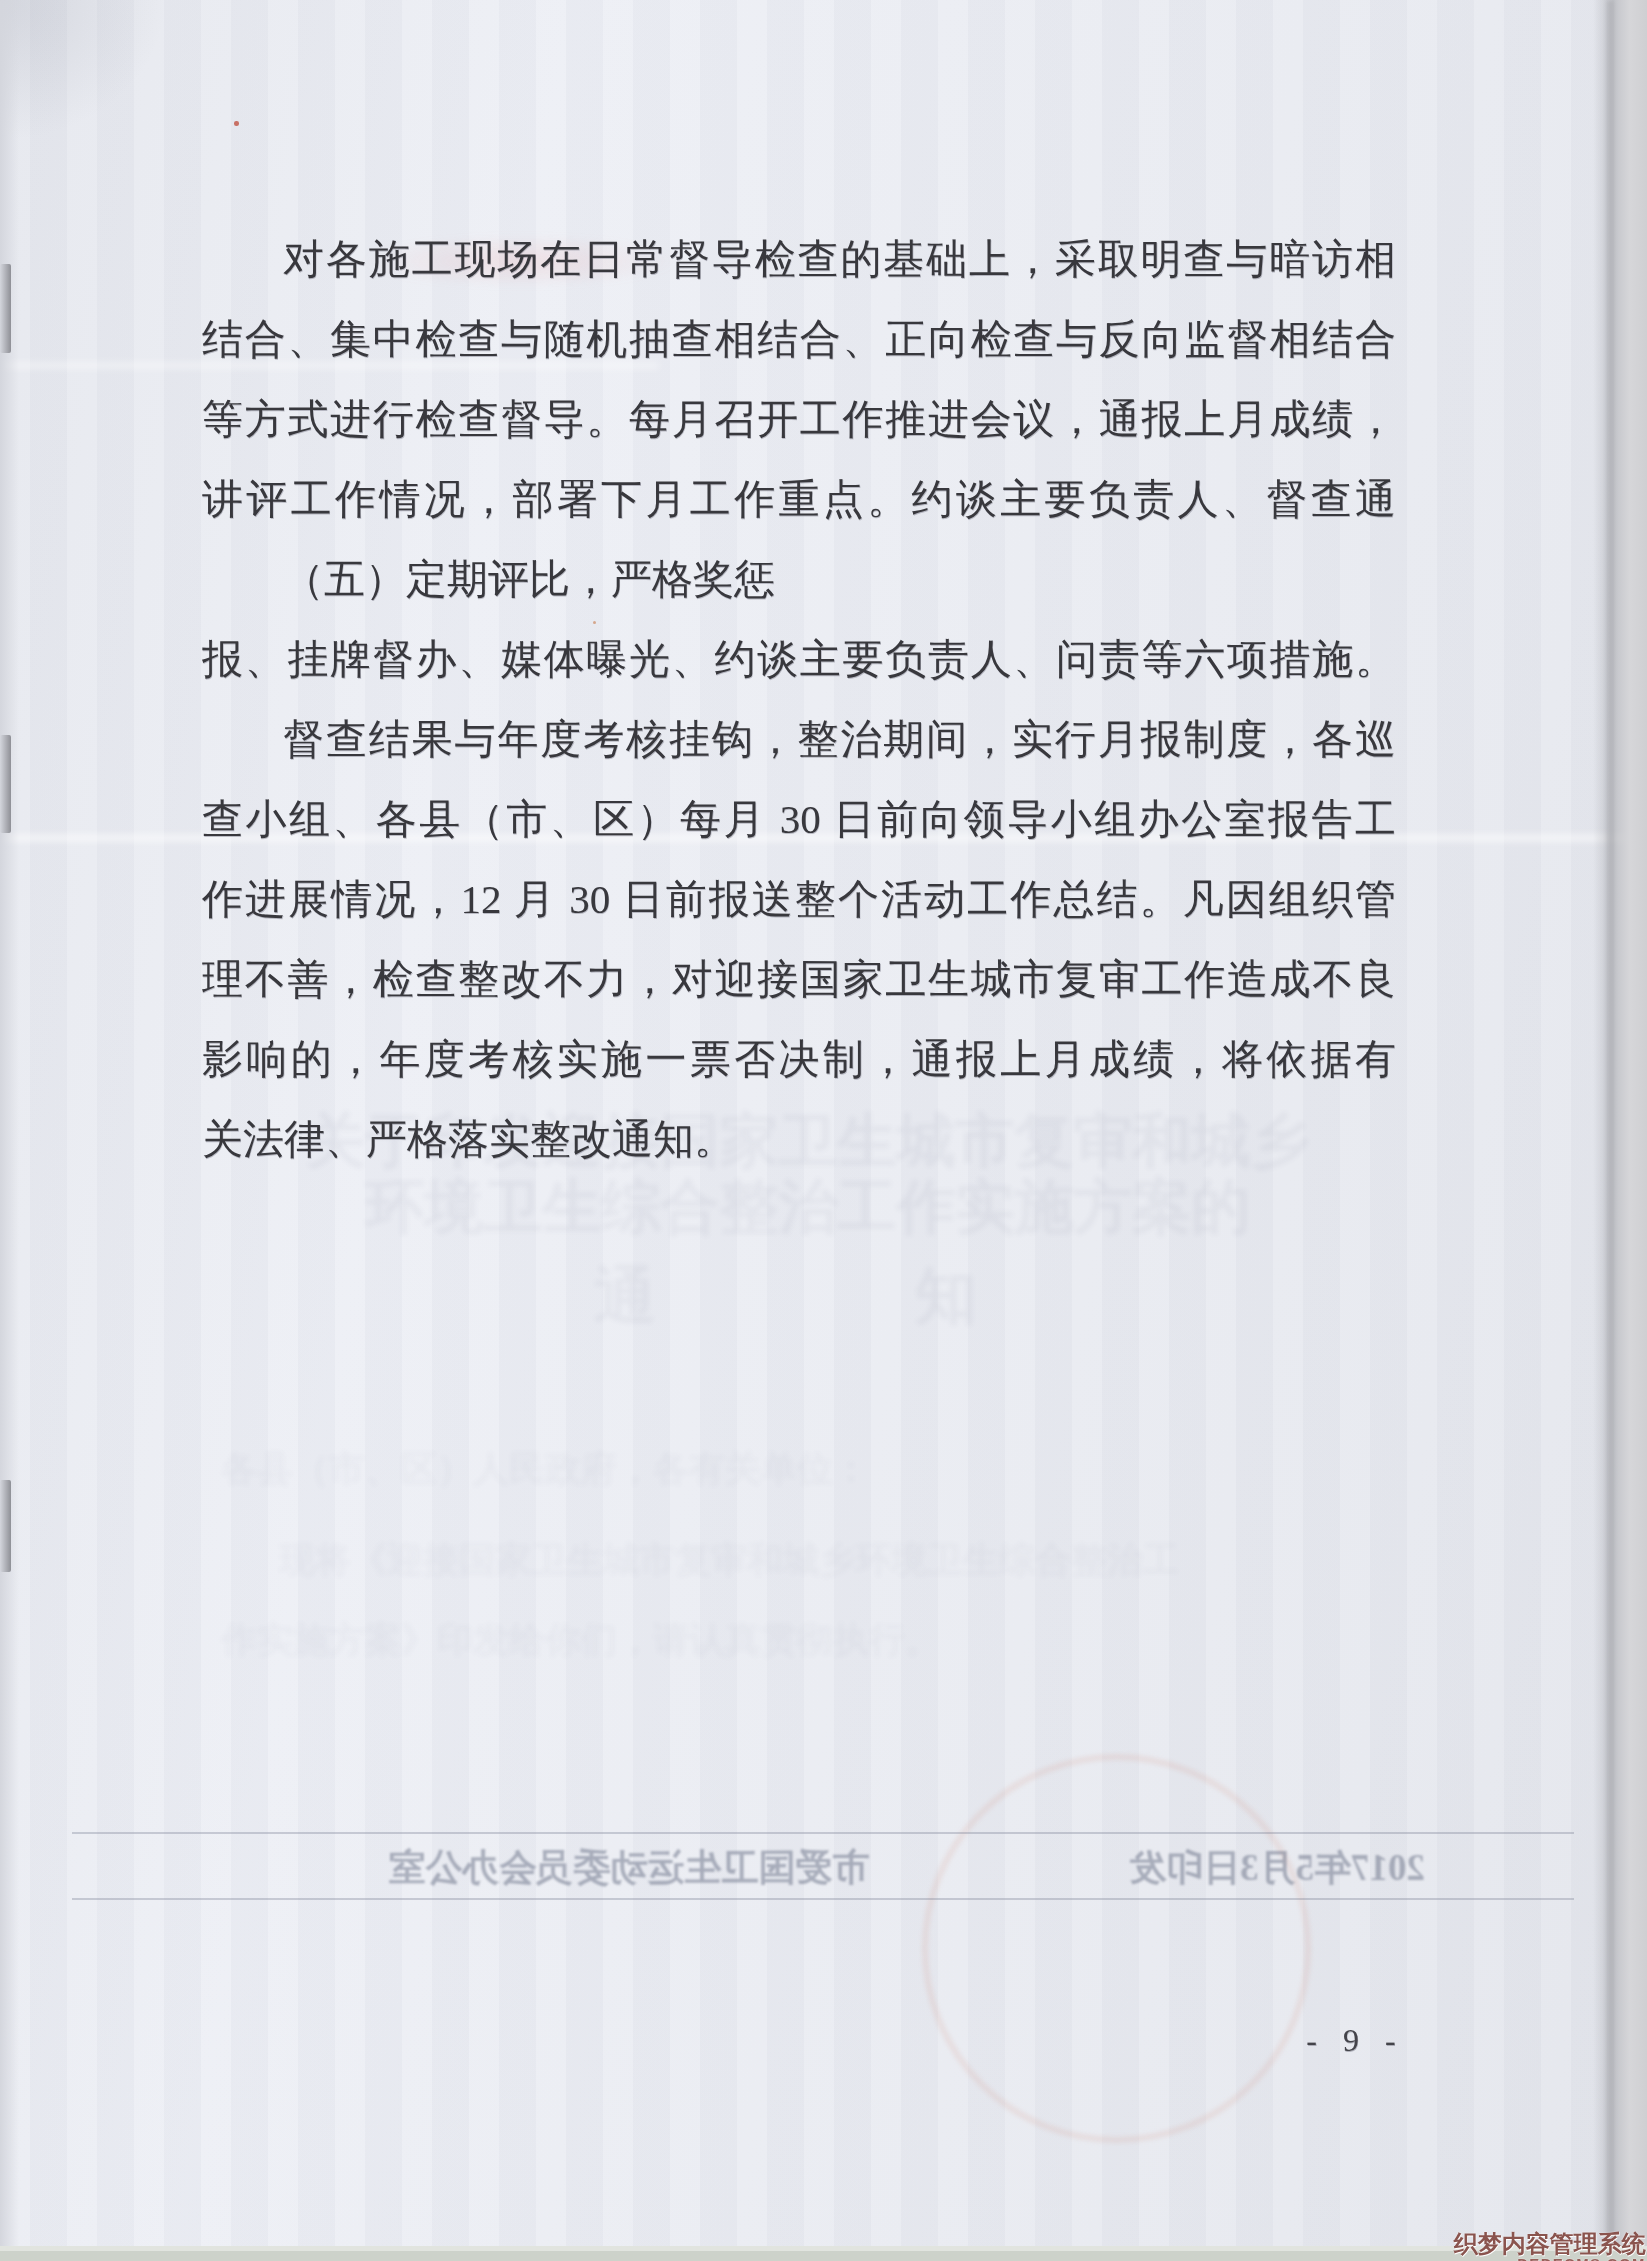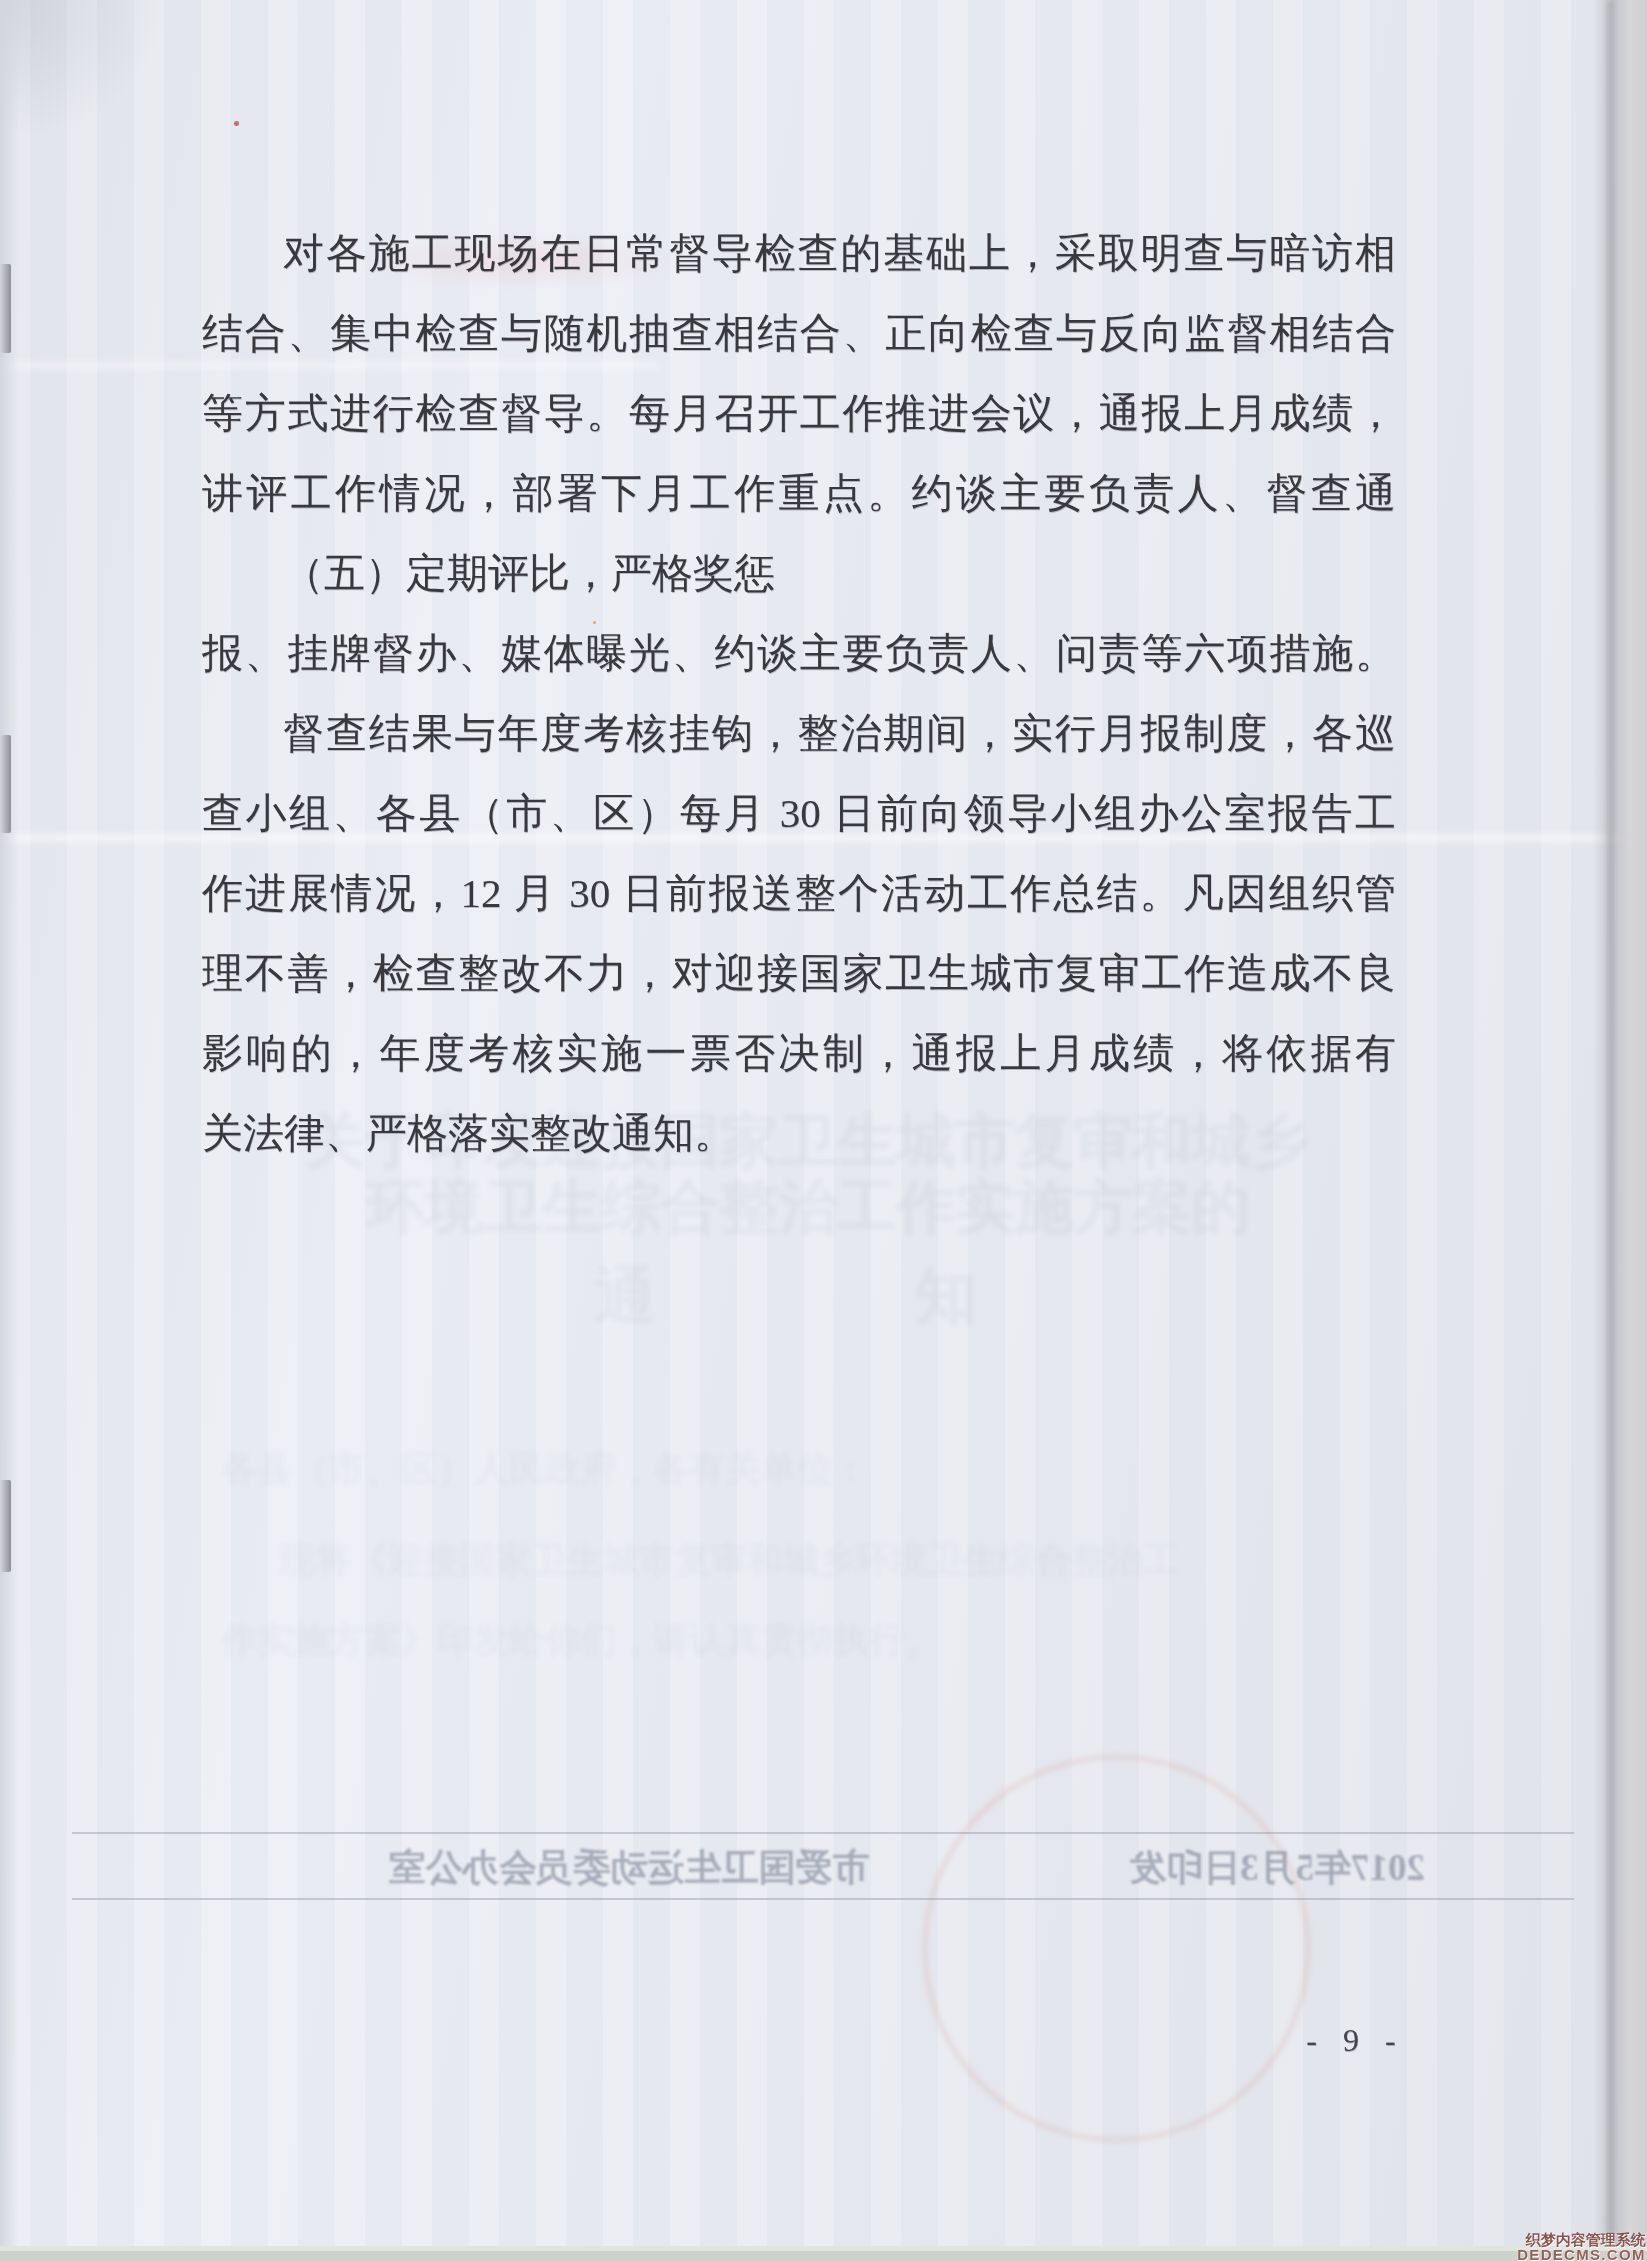--- a/index.html
+++ b/index.html
@@ -5,21 +5,21 @@
   html,body{margin:0;padding:0;}
   body{width:1647px;height:2261px;font-family:"Liberation Serif","DejaVu Serif",serif;}
   .page{position:relative;width:1647px;height:2261px;overflow:hidden;
         background:linear-gradient(100deg,#e6e8ee 0%,#edeff5 28%,#eaecf2 55%,#e7e9ef 82%,#e4e6ec 100%);}
   .streaks{position:absolute;inset:0;pointer-events:none;
         background:repeating-linear-gradient(90deg,rgba(255,255,255,0.05) 0 30px,rgba(120,126,150,0.04) 30px 67px);}
   .crease{position:absolute;left:0;top:834px;width:100%;height:7.8px;background:rgba(255,255,255,0.5);filter:blur(3.2px);}
   .crease2{position:absolute;left:0;top:362px;width:40%;height:6.5px;background:rgba(255,255,255,0.4);filter:blur(3.9px);}
 
   
-  .text-block{position:absolute;left:202px;top:213px;width:1194px;
+  .text-block{position:absolute;left:202px;top:219px;width:1194px;
         font-size:41px;line-height:80px;color:#38383d;
         text-shadow:0.6px 0.6px 0.6px rgba(90,90,105,0.35);}
   .line{display:block;width:100%;text-align:justify;text-align-last:justify;white-space:nowrap;}
   .line.indent{text-indent:81px;}
   .line.nojust{text-align-last:left;white-space:normal;}
 
   
   .page-number{position:absolute;left:1294px;top:2022px;width:123px;text-align:center;
         font-size:32px;letter-spacing:9px;color:#44444a;text-shadow:0.6px 0.6px 0.6px rgba(90,90,105,0.4);}
 
@@ -51,21 +51,21 @@
         background:radial-gradient(ellipse at top left,rgba(120,124,140,0.18),rgba(120,124,140,0) 70%);}
 
   .binding-mark{position:absolute;left:0;width:11px;background:#35353b;opacity:0.78;border-radius:1.9px;filter:blur(0.6px);}
   .bm1{top:264px;height:89px;} .bm2{top:735px;height:98px;} .bm3{top:1480px;height:92px;}
   .speck{position:absolute;border-radius:50%;}
   .sp1{left:234px;top:121px;width:4.5px;height:4.5px;background:#c05242;opacity:0.8;}
   .sp2{left:593px;top:621px;width:3.2px;height:3.2px;background:#c87a4a;opacity:0.6;}
 
   
   .watermark{position:absolute;right:1.3px;top:2232px;text-align:right;font-family:"Liberation Sans","DejaVu Sans",sans-serif;line-height:1.02;}
-  .wm1{font-size:15px;font-weight:bold;color:#8a544e;text-shadow:0 0 1.3px #fff,0.6px 0.6px 0 #fff;}
+  .wm1{font-size:24px;font-weight:bold;color:#8a544e;text-shadow:0 0 1.3px #fff,0.6px 0.6px 0 #fff;}
   .wm2{font-size:15px;font-weight:bold;letter-spacing:1.3px;color:#96605a;text-shadow:0 0 1.3px #fff,0.6px 0.6px 0 #fff;}
 </style>
 </head>
 <body>
 
 <div class="page">
 
   <div class="streaks"></div>
   <div class="crease"></div>
   <div class="crease2"></div>

